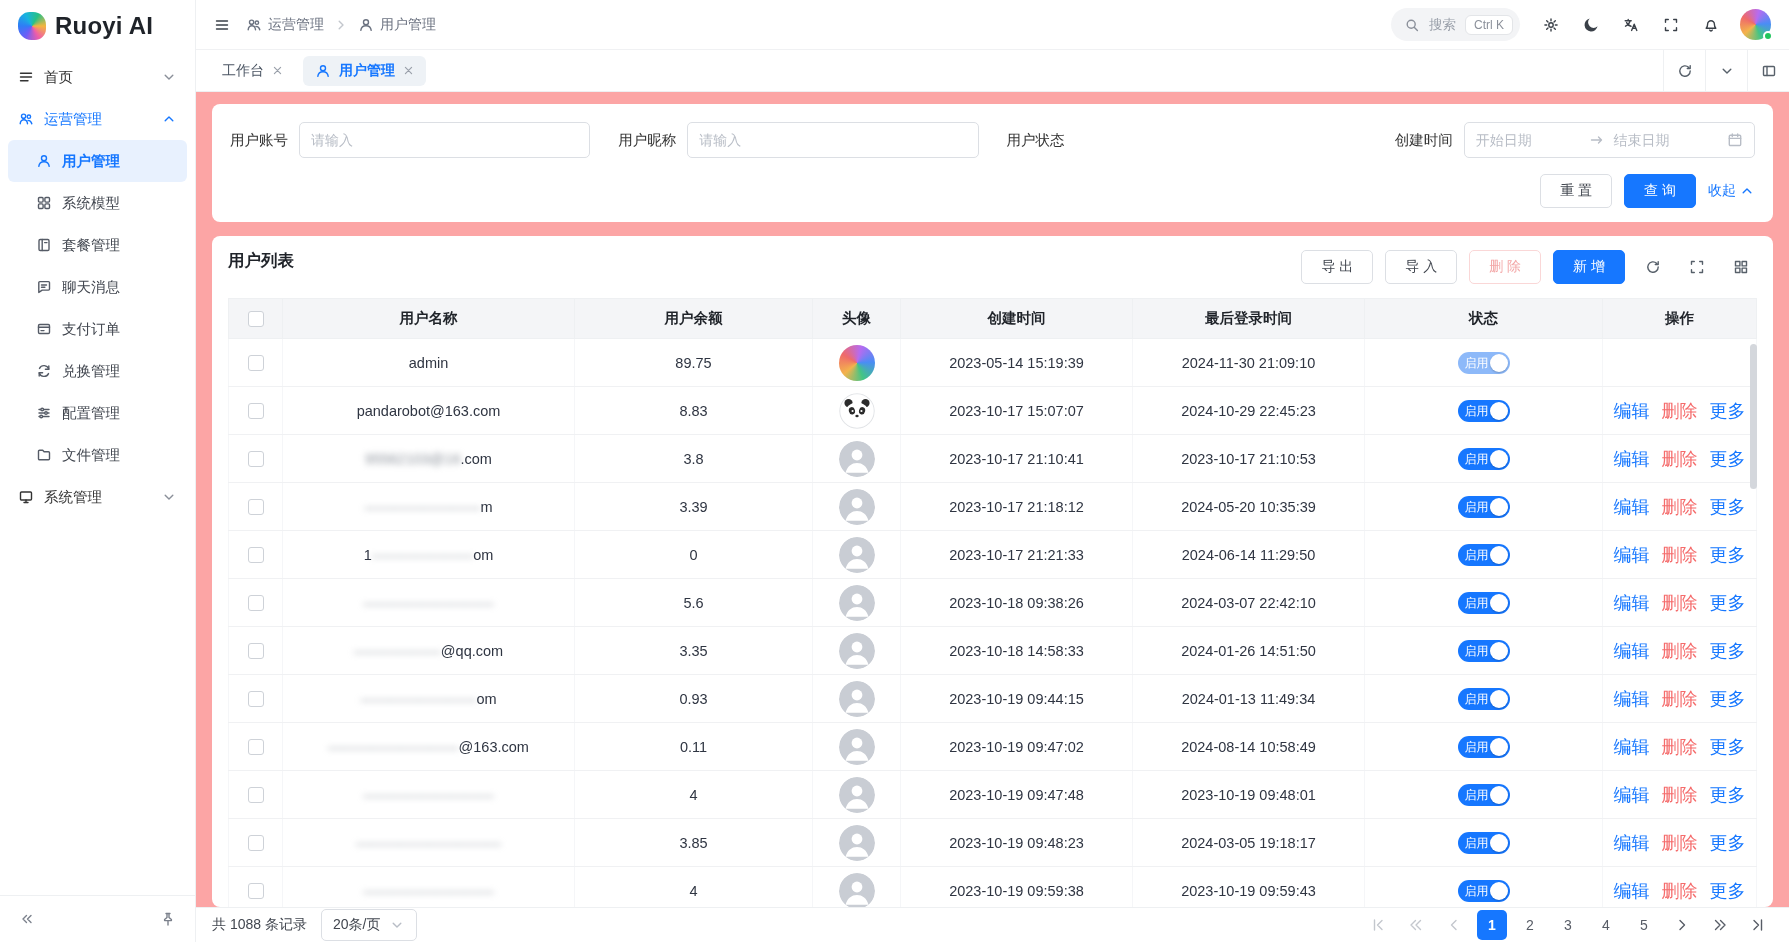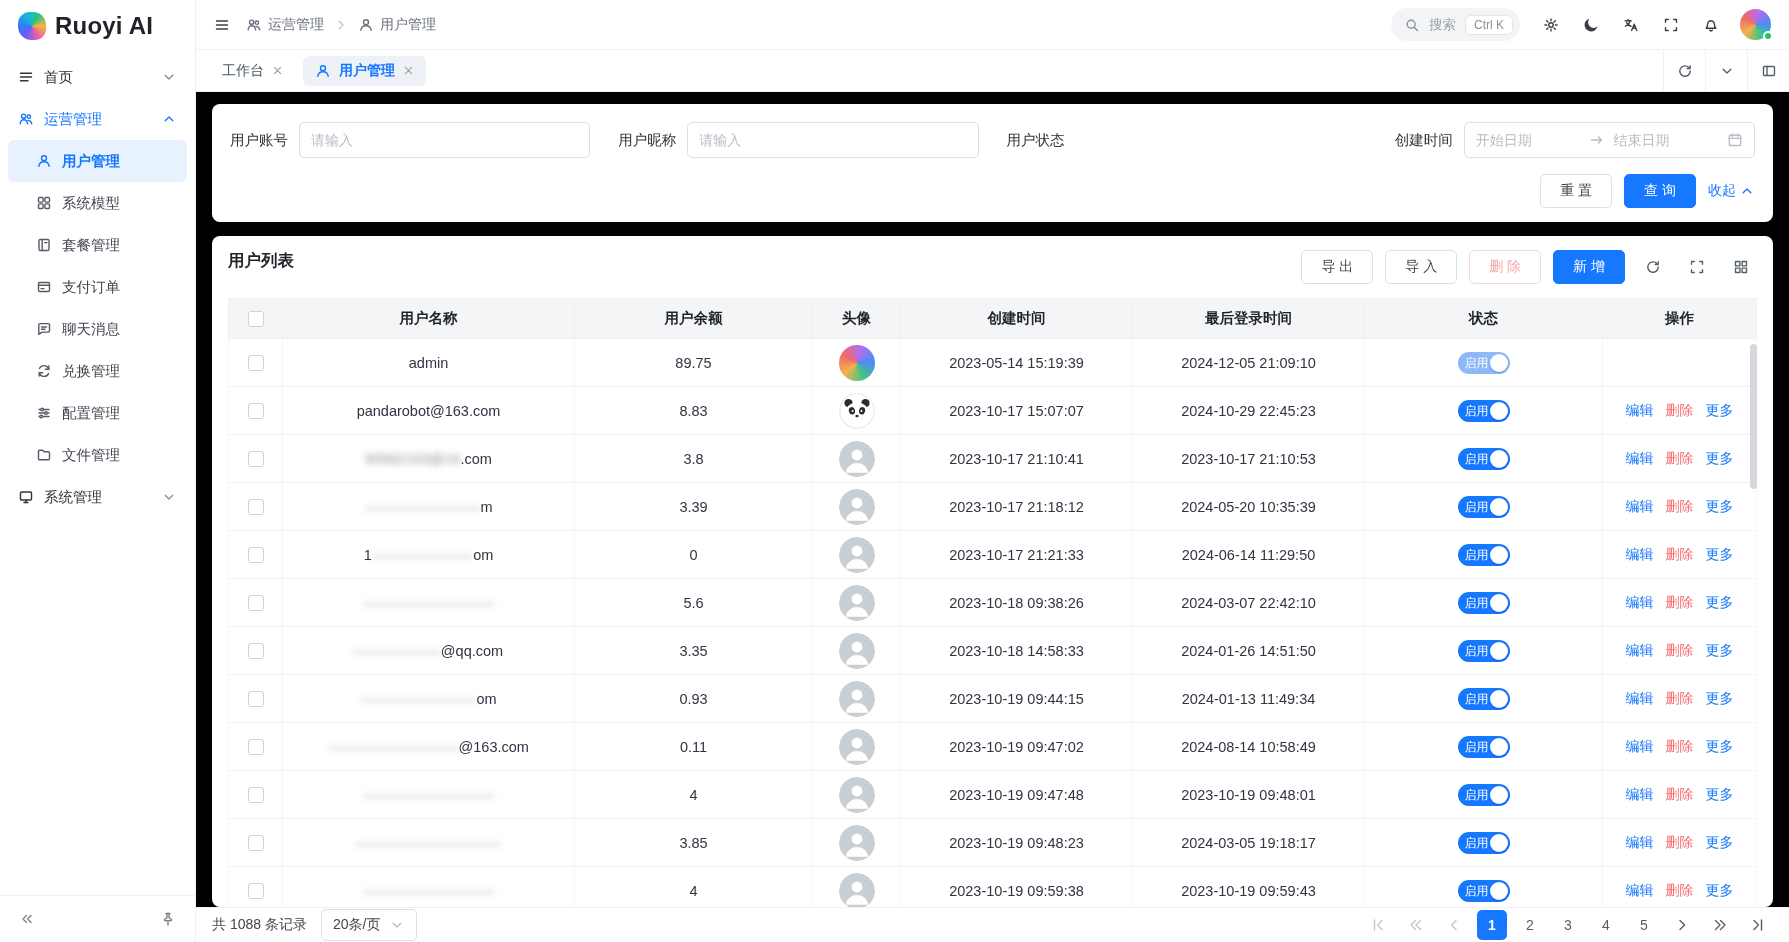--- a/index.html
+++ b/index.html
@@ -48,21 +48,21 @@
 
   .tabbar{height:42px;display:flex;align-items:center;border-bottom:1px solid #eef0f2;background:#fff;padding-left:14px}
   .tab{display:flex;align-items:center;gap:8px;height:30px;padding:0 12px;border-radius:6px;color:#4b5563;font-size:14px;cursor:pointer;margin-right:8px}
   .tab .icon{color:#1677ff}
   .tab .tab-close{color:#9aa0aa;display:flex;cursor:pointer}
   .tab.active{background:#eef2f6;color:#1677ff;font-weight:600}
   .tabbar-right{margin-left:auto;display:flex;align-self:stretch}
   .tabbar-btn{width:42px;display:flex;align-items:center;justify-content:center;border-left:1px solid #eef0f2;color:#57606a;cursor:pointer}
 
   
-  .page{flex:1;background:#000000;padding:12px 16px 0;display:flex;flex-direction:column;gap:14px;overflow:hidden}
+  .page{flex:1;background:#fca5a5;padding:12px 16px 0;display:flex;flex-direction:column;gap:14px;overflow:hidden}
   .card{background:#fff;border-radius:8px}
 
   .filter-card{padding:18px 18px 14px}
   .filter-row{display:flex;gap:28px}
   .field{display:flex;align-items:center;gap:11px;flex:1;min-width:0}
   .field-label{font-size:14.5px;color:#333;white-space:nowrap}
   .control{flex:1;height:36px;border:1px solid #dcdfe4;border-radius:5px;display:flex;align-items:center;gap:8px;padding:0 11px;background:#fff;min-width:0}
   .control input{border:0;outline:0;flex:1;min-width:0;font-size:14px;color:#333;background:transparent;font-family:inherit}
   .control input::placeholder{color:#b8bdc6}
   .control .tail-icon{color:#b8bdc6;margin-left:auto}
@@ -85,21 +85,21 @@
   thead th{background:#f4f5f7;height:40px;font-size:14.5px;font-weight:700;color:#1f2329;border:1px solid #eef0f2;text-align:center}
   tbody td{height:48px;font-size:14.5px;color:#2f3542;border:1px solid #f0f1f3;border-left-color:#f5f6f8;border-right-color:#f5f6f8;text-align:center;vertical-align:middle;overflow:hidden;white-space:nowrap}
   .checkbox{display:inline-block;width:16px;height:16px;border:1px solid #ced2d8;border-radius:3px;background:#fff;vertical-align:middle;cursor:pointer}
   .blurred{filter:blur(3px);color:#8d939c;user-select:none}
   .row-avatar{display:inline-flex;width:36px;height:36px;border-radius:50%;overflow:hidden;vertical-align:middle}
   .row-avatar.photo{background:conic-gradient(from 230deg,#f3b34c,#ef6a6a,#b66bf0,#4a8df5,#43c585,#f3b34c)}
   .toggle{width:52px;height:22px;border-radius:11px;background:#1677ff;position:relative;display:inline-flex;align-items:center;cursor:pointer;vertical-align:middle}
   .toggle .t-label{color:#fff;font-size:12px;margin-left:7px;line-height:1}
   .toggle .knob{position:absolute;right:2px;top:2px;width:18px;height:18px;border-radius:50%;background:#fff;box-shadow:0 1px 2px rgba(0,0,0,.2)}
   .toggle.muted{background:#8db9f9}
-  .ops .act{margin:16px 6px;font-size:14px;cursor:pointer;text-decoration:none}
+  .ops .act{margin:16px 6px;font-size:18px;cursor:pointer;text-decoration:none}
   .act.edit,.act.more{color:#1677ff}
   .act.del{color:#f56c6c}
   .vscroll{position:absolute;right:0;top:46px;width:7px;height:145px;border-radius:4px;background:#d4d7dc}
 
   
   .footer{height:35px;background:#fff;border-top:1px solid #eef0f2;display:flex;align-items:center;gap:14px;padding:4px 16px}
   .total-text{font-size:14px;color:#41464f}
   .page-size{height:32px;border:1px solid #dcdfe4;border-radius:5px;display:flex;align-items:center;gap:9px;padding:0 11px;font-size:14px;color:#41464f;cursor:pointer}
   .page-size .icon{color:#b8bdc6}
   .pager{margin-left:auto;display:flex;align-items:center;gap:8px}
@@ -172,34 +172,34 @@
               <svg width="16" height="16" viewBox="0 0 16 16" fill="none" stroke="currentColor" stroke-width="1.4" stroke-linecap="round" stroke-linejoin="round">
                 <rect x="3" y="2.5" width="10" height="11" rx="1.2"></rect>
                 <path d="M6.2 2.5v11M8.6 5.6h2.4"></path>
               </svg>
             </span>
             <span>套餐管理</span>
           </div>
           <div class="sub-item">
             <span class="icon">
               <svg width="16" height="16" viewBox="0 0 16 16" fill="none" stroke="currentColor" stroke-width="1.4" stroke-linecap="round" stroke-linejoin="round">
+                <path d="M13.5 3.6v6.5a1 1 0 0 1-1 1H6.2l-3.4 2.3V3.6a1 1 0 0 1 1-1h8.7a1 1 0 0 1 1 1z"></path>
+                <path d="M5.5 6h5M5.5 8.2h3.4"></path>
+              </svg>
+            </span>
+            <span>聊天消息</span>
+          </div>
+          <div class="sub-item">
+            <span class="icon">
+              <svg width="16" height="16" viewBox="0 0 16 16" fill="none" stroke="currentColor" stroke-width="1.4" stroke-linecap="round" stroke-linejoin="round">
                 <rect x="2.5" y="3.5" width="11" height="9" rx="1.2"></rect>
                 <path d="M2.5 6.3h11M5 9.6h3"></path>
               </svg>
             </span>
             <span>支付订单</span>
-          </div>
-          <div class="sub-item">
-            <span class="icon">
-              <svg width="16" height="16" viewBox="0 0 16 16" fill="none" stroke="currentColor" stroke-width="1.4" stroke-linecap="round" stroke-linejoin="round">
-                <path d="M13.5 3.6v6.5a1 1 0 0 1-1 1H6.2l-3.4 2.3V3.6a1 1 0 0 1 1-1h8.7a1 1 0 0 1 1 1z"></path>
-                <path d="M5.5 6h5M5.5 8.2h3.4"></path>
-              </svg>
-            </span>
-            <span>聊天消息</span>
           </div>
           <div class="sub-item">
             <span class="icon">
               <svg width="16" height="16" viewBox="0 0 16 16" fill="none" stroke="currentColor" stroke-width="1.4" stroke-linecap="round" stroke-linejoin="round">
                 <path d="M12.8 6.2a5 5 0 0 0-9.3-.8M3.2 9.8a5 5 0 0 0 9.3.8"></path>
                 <path d="M12.8 2.9v3.3H9.4M3.2 13.1V9.8h3.4"></path>
               </svg>
             </span>
             <span>兑换管理</span>
           </div>
@@ -506,21 +506,21 @@
                   <th>操作</th>
                 </tr>
               </thead>
             <tbody id="tbody">
                 <tr>
                   <td><span class="checkbox"></span></td>
                   <td><span>admin</span></td>
                   <td>89.75</td>
                   <td><span class="row-avatar photo"></span></td>
                   <td>2023-05-14 15:19:39</td>
-                  <td>2024-12-05 21:09:10</td>
+                  <td>2024-11-30 21:09:10</td>
                   <td><span class="toggle muted">
                       <span class="t-label">启用</span>
                       <span class="knob"></span>
                     </span></td>
                   <td class="ops"></td>
                 </tr>
                 <tr>
                   <td><span class="checkbox"></span></td>
                   <td><span>pandarobot@163.com</span></td>
                   <td>8.83</td>

